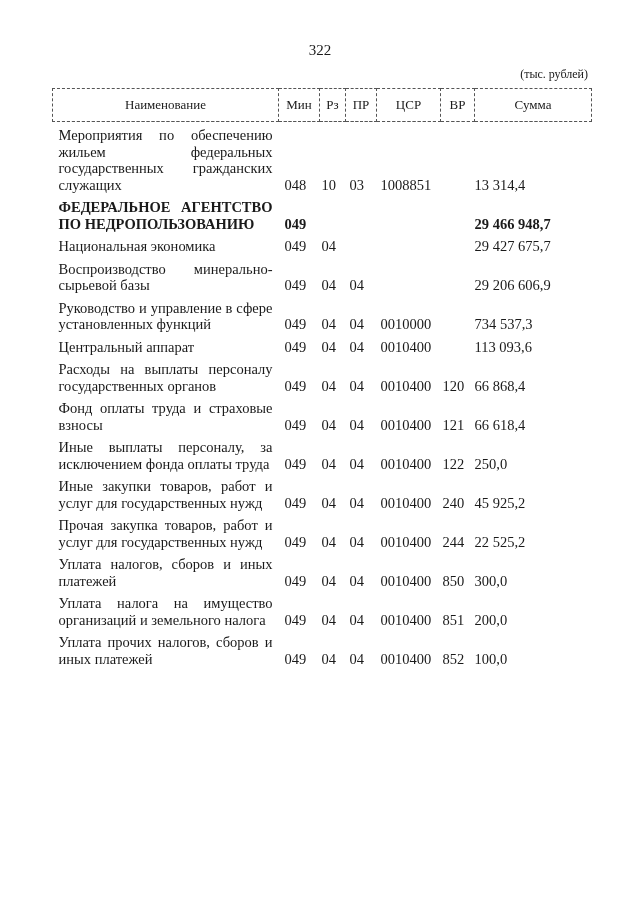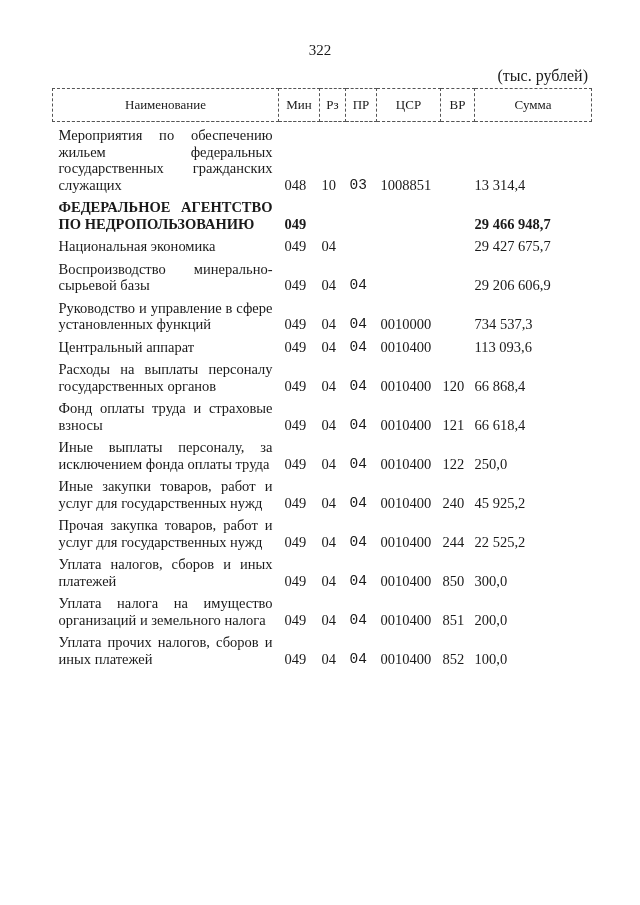--- a/index.html
+++ b/index.html
@@ -6,21 +6,21 @@
     body {
       width: 640px; height: 905px; position: relative; overflow: hidden;
       font-family: "Liberation Serif", "DejaVu Serif", serif;
       color: #1a1a1a; font-size: 14.5px;
     }
     .page-number {
       position: absolute; top: 42px; left: 0; width: 640px;
       text-align: center; font-size: 15px;
     }
     .units {
-      position: absolute; top: 67px; right: 52px; font-size: 16px;
+      position: absolute; top: 67px; right: 52px; font-size: 12px;
     }
     table.budget {
       position: absolute; top: 88px; left: 52px; width: 539px;
       border-collapse: collapse; table-layout: fixed;
     }
     table.budget col.c-name { width: 226px; }
     table.budget col.c-min { width: 41px; }
     table.budget col.c-rz { width: 26px; }
     table.budget col.c-pr { width: 31px; }
     table.budget col.c-csr { width: 64px; }
@@ -35,21 +35,21 @@
       font-size: 14.5px;
     }
     tbody tr td { padding-top: 6px; }
     tbody tr:first-child td { padding-top: 5px; }
     td.name {
       text-align: justify; text-align-last: left; padding-left: 6px; padding-right: 6px;
     }
     td.code { text-align: left; padding-left: 2px; }
     td.c-min { padding-left: 6px; }
     td.c-rz { padding-left: 2px; }
-    td.c-pr { padding-left: 4px; font-family: Liberation Mono, monospace; }
+    td.c-pr { padding-left: 4px; }
     td.c-csr { padding-left: 4px; }
     td.c-vr { padding-left: 2px; }
     td.sum { padding-right: 4px; }
     tr.bold td { font-weight: bold; }
   </style>
 </head>
 <body>
 
 <div class="page-number">322</div>
 <div class="units">(тыс. рублей)</div>

